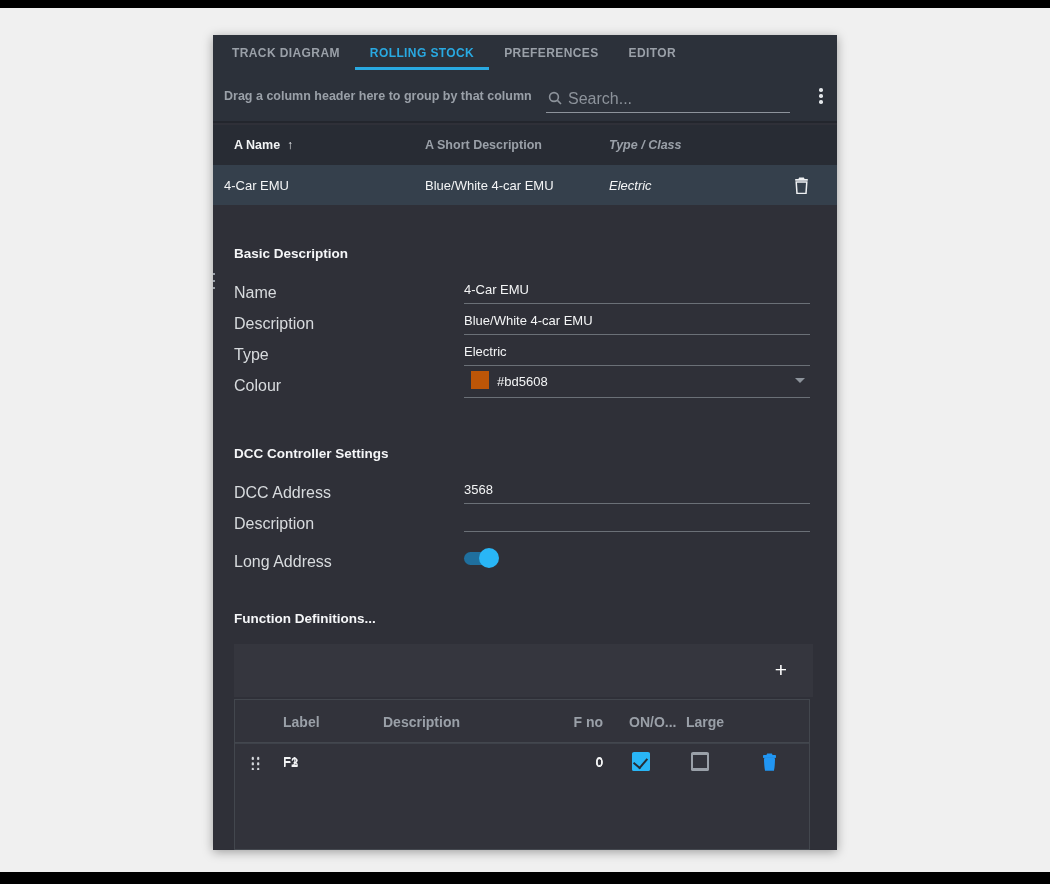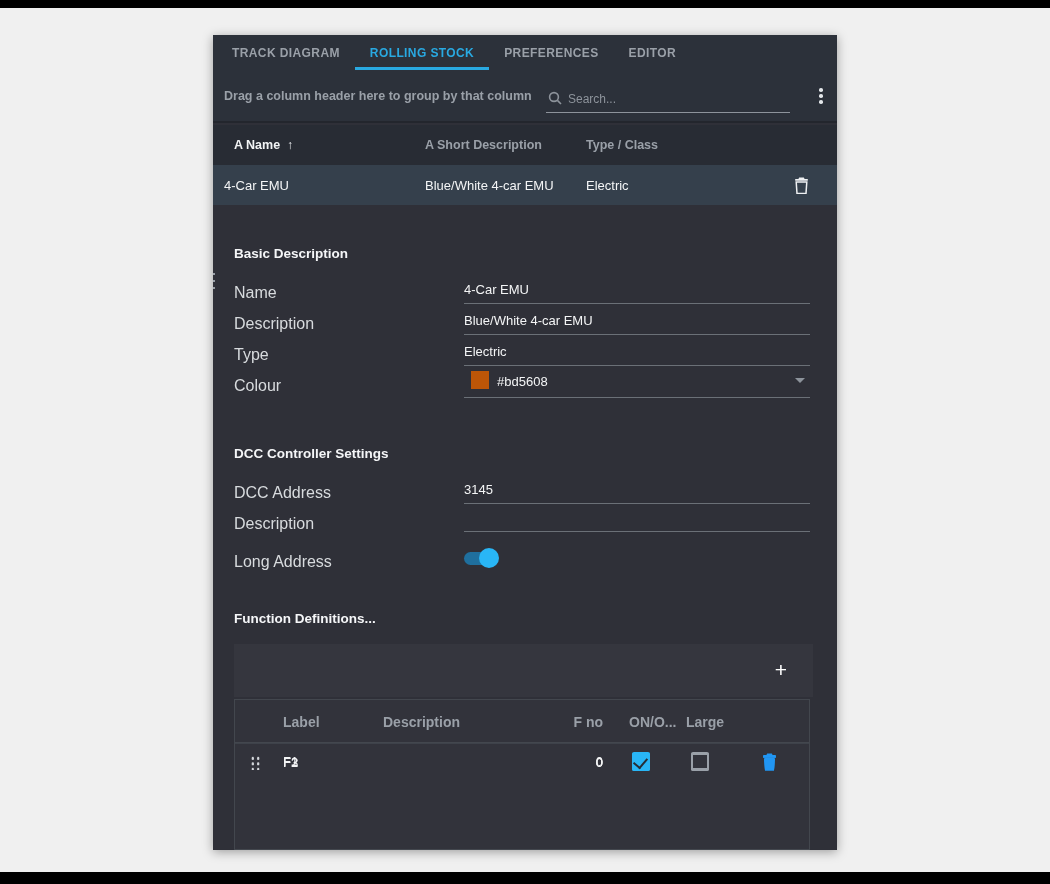--- a/index.html
+++ b/index.html
@@ -22,36 +22,36 @@
   .tab.active::after { content:""; position:absolute; left:0; right:0; bottom:0; height:3px; background:#29a9e1; }
 
   
   .gridtoolbar { position:absolute; left:0; top:35px; width:624px; height:53px; background:#2c313a;
     border-bottom:2px solid #23262d; }
   .group-hint { position:absolute; left:11px; top:19px; font-size:12.5px; font-weight:700; color:#9aa0a8; }
   .search { position:absolute; left:333px; top:16px; width:244px; height:27px;
     border-bottom:1px solid #8d939b; display:flex; align-items:center; }
   .search svg { flex:0 0 auto; margin:0 6px 2px 2px; }
   .search input { flex:1; background:transparent; border:none; outline:none;
-    font-family:"Liberation Sans",sans-serif; font-size:12px; color:#e8eaec; }
+    font-family:"Liberation Sans",sans-serif; font-size:16px; color:#e8eaec; }
   .search input::placeholder { color:#8d939b; opacity:1; }
   .kebab { position:absolute; left:598px; top:13px; width:20px; height:26px;
     display:flex; flex-direction:column; align-items:center; justify-content:center; gap:2.5px; cursor:pointer; }
   .kebab i { width:3.5px; height:3.5px; border-radius:50%; background:#e3e6e9; }
 
   
   .gridheader { position:absolute; left:0; top:90px; width:624px; height:40px; background:#282c34; }
   .gridheader .cell { position:absolute; top:0; height:40px; display:flex; align-items:center;
     font-size:12.5px; font-weight:700; color:#9aa0a8; }
   .gridheader .cell.sorted { color:#f2f4f5;margin-left:10px; }
   .sort-arrow { margin-left:7px; font-size:12px; font-weight:400; color:#e8eaec; }
   .gridrow { position:absolute; left:0; top:130px; width:624px; height:40px; background:#35404c; }
   .gridrow .cell { position:absolute; top:0; height:40px; display:flex; align-items:center;
     font-size:13px; color:#f4f5f6; }
-  .c1 { left:11px; width:200px; } .c2 { left:212px; width:170px; } .c3 { left:373px; width:170px; }
+  .c1 { left:11px; width:200px; } .c2 { left:212px; width:170px; } .c3 { left:396px; width:170px;font-style:italic; }
   .row-trash { position:absolute; left:579px; top:11px; width:18px; height:18px; cursor:pointer;
     display:flex; align-items:center; justify-content:center; }
 
   
   .detail { position:absolute; left:0; top:172px; width:624px; height:643px; background:#2f3038; }
   .edge-grip { position:absolute; left:-1px; top:66px; width:4px; height:16px;
     display:flex; flex-direction:column; justify-content:space-between; align-items:center; }
   .edge-grip i { width:2px; height:2px; background:#9aa0a8; }
 
   .section-title { position:absolute; left:21px; font-size:13.5px; font-weight:700; color:#f5f6f8; }
@@ -181,21 +181,21 @@
       <div class="f-label" style="top:170px">Colour</div>
       <div class="f-value colour-field" style="top:166px; padding-bottom:8px;">
         <span class="swatch" style="background: rgb(189, 86, 8);"></span>
         <span>#bd5608</span>
         <span class="caret-down"></span>
       </div>
 
       <div class="section-title" style="top:239px">DCC Controller Settings</div>
 
       <div class="f-label" style="top:277px">DCC Address</div>
-      <div class="f-value" style="top:275px">3145</div>
+      <div class="f-value" style="top:275px">3568</div>
 
       <div class="f-label" style="top:308px">Description</div>
       <div class="f-value" style="top:306px"></div>
 
       <div class="f-label" style="top:346px">Long Address</div>
       <div class="toggle" style="top:341px">
         <span class="track"></span>
         <span class="thumb"></span>
       </div>
 

